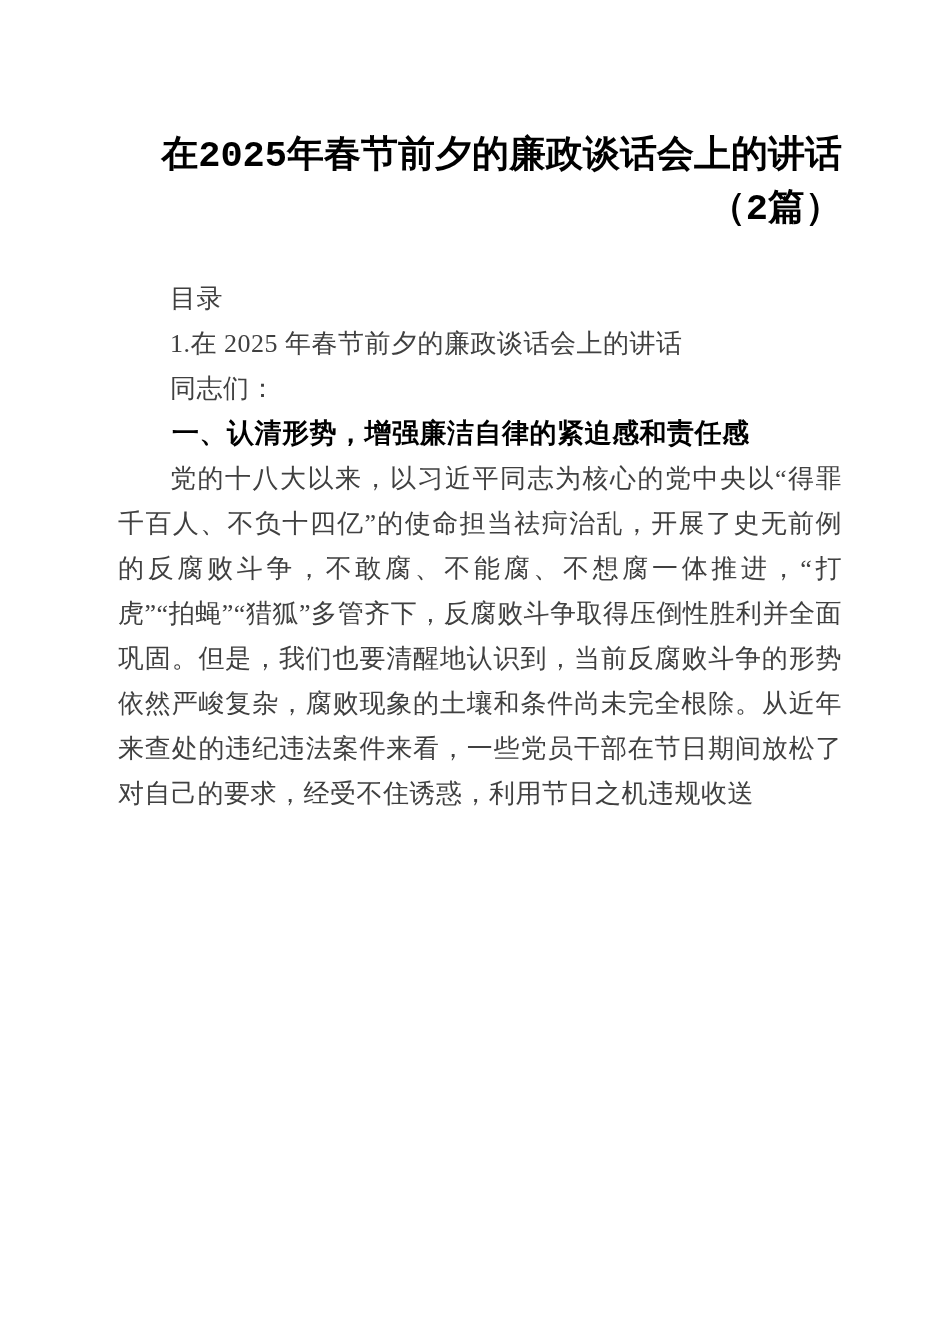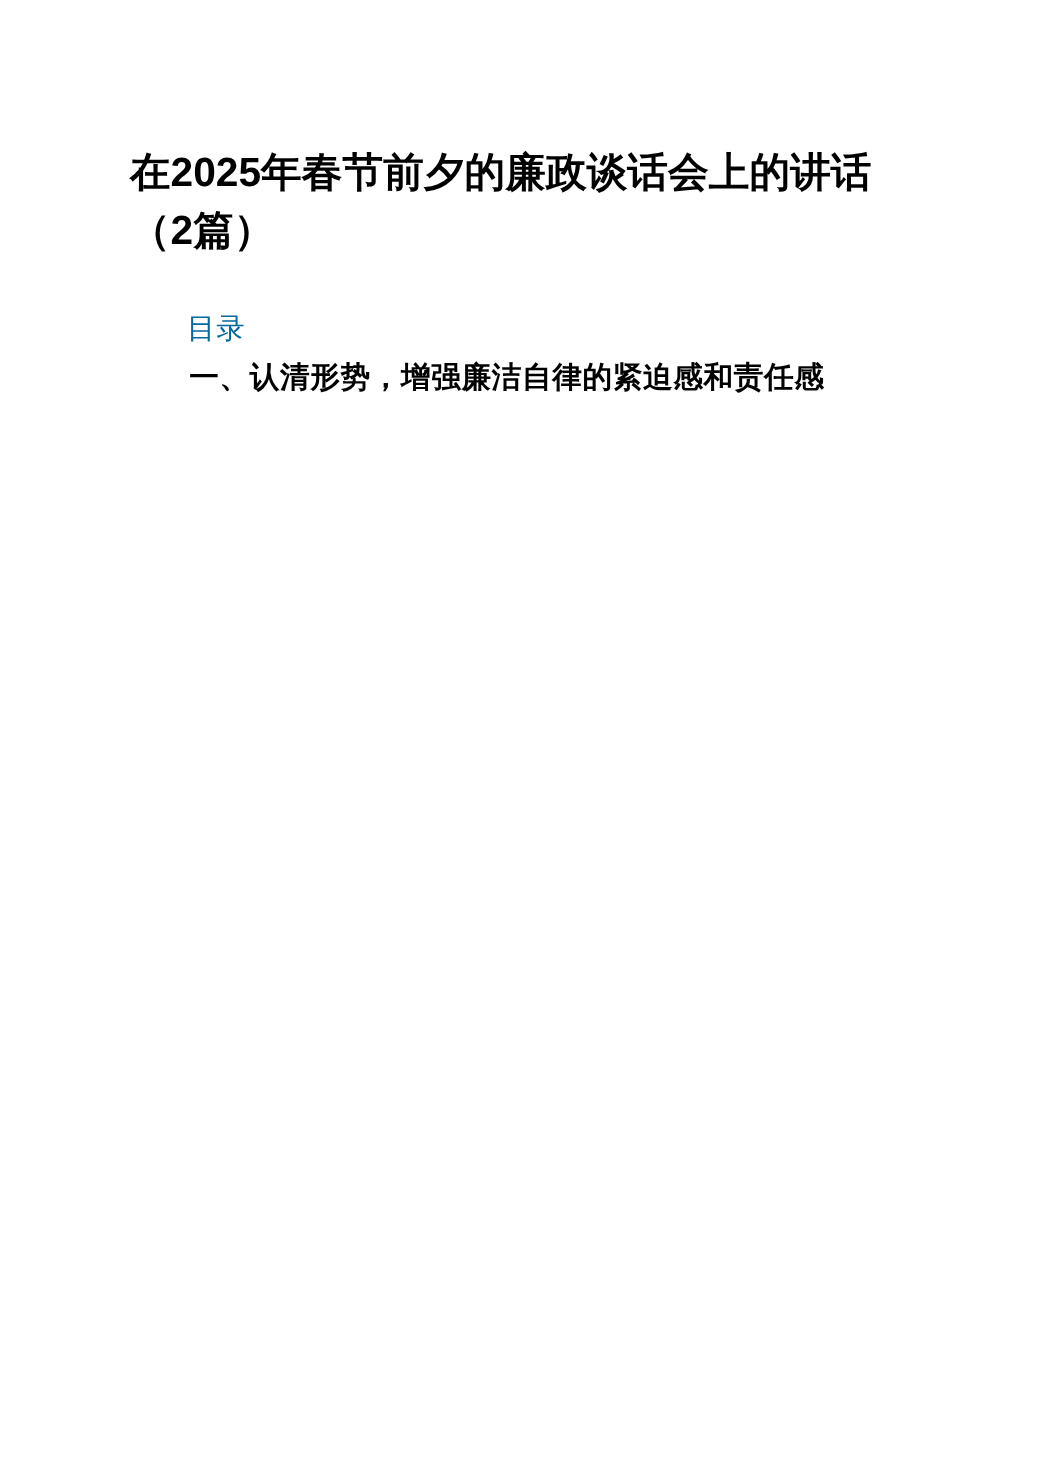--- a/index.html
+++ b/index.html
@@ -13,36 +13,36 @@
   .page {
     box-sizing: border-box;
     width: 950px;
     height: 1344px;
     padding: 130px 108px 0 118px;
     background: #ffffff;
     color: #000000;
   }
   .doc-title {
     margin: 0 0 40px 0;
-    font-family: Liberation Sans, sans-serif;
+    font-family: Liberation Mono, monospace;
     font-weight: bold;
     font-size: 37px;
     line-height: 53px;
-    text-align: left;
+    text-align: right;
     color: #000000;
   }
   .para {
     margin: 0;
     font-family: "Liberation Serif", "DejaVu Serif", serif;
     font-weight: normal;
     font-size: 26px;
     line-height: 45px;
     text-align: justify;
     text-indent: 2em;
-    color: #0369a1;
+    color: #404040;
     letter-spacing: 0.5px;
   }
   .heading {
     margin: 0;
     font-family: Liberation Serif, serif;
     font-weight: bold;
     font-size: 27px;
     line-height: 45px;
     text-indent: 2em;
     color: #000000;
@@ -51,21 +51,24 @@
 </style>
 </head>
 <body>
 
 <div class="page">
 
   <h1 class="doc-title">在2025年春节前夕的廉政谈话会上的讲话（2篇）</h1>
 
   <p class="para">目录</p>
 
+  <p class="para">1.在 2025 年春节前夕的廉政谈话会上的讲话</p>
 
 
 
+  <p class="para">同志们：</p>
 
 
   <h2 class="heading">一、认清形势，增强廉洁自律的紧迫感和责任感</h2>
 
+  <p class="para">党的十八大以来，以习近平同志为核心的党中央以“得罪千百人、不负十四亿”的使命担当祛疴治乱，开展了史无前例的反腐败斗争，不敢腐、不能腐、不想腐一体推进，“打虎”“拍蝇”“猎狐”多管齐下，反腐败斗争取得压倒性胜利并全面巩固。但是，我们也要清醒地认识到，当前反腐败斗争的形势依然严峻复杂，腐败现象的土壤和条件尚未完全根除。从近年来查处的违纪违法案件来看，一些党员干部在节日期间放松了对自己的要求，经受不住诱惑，利用节日之机违规收送</p>
 
 </div>
 
 </body></html>

